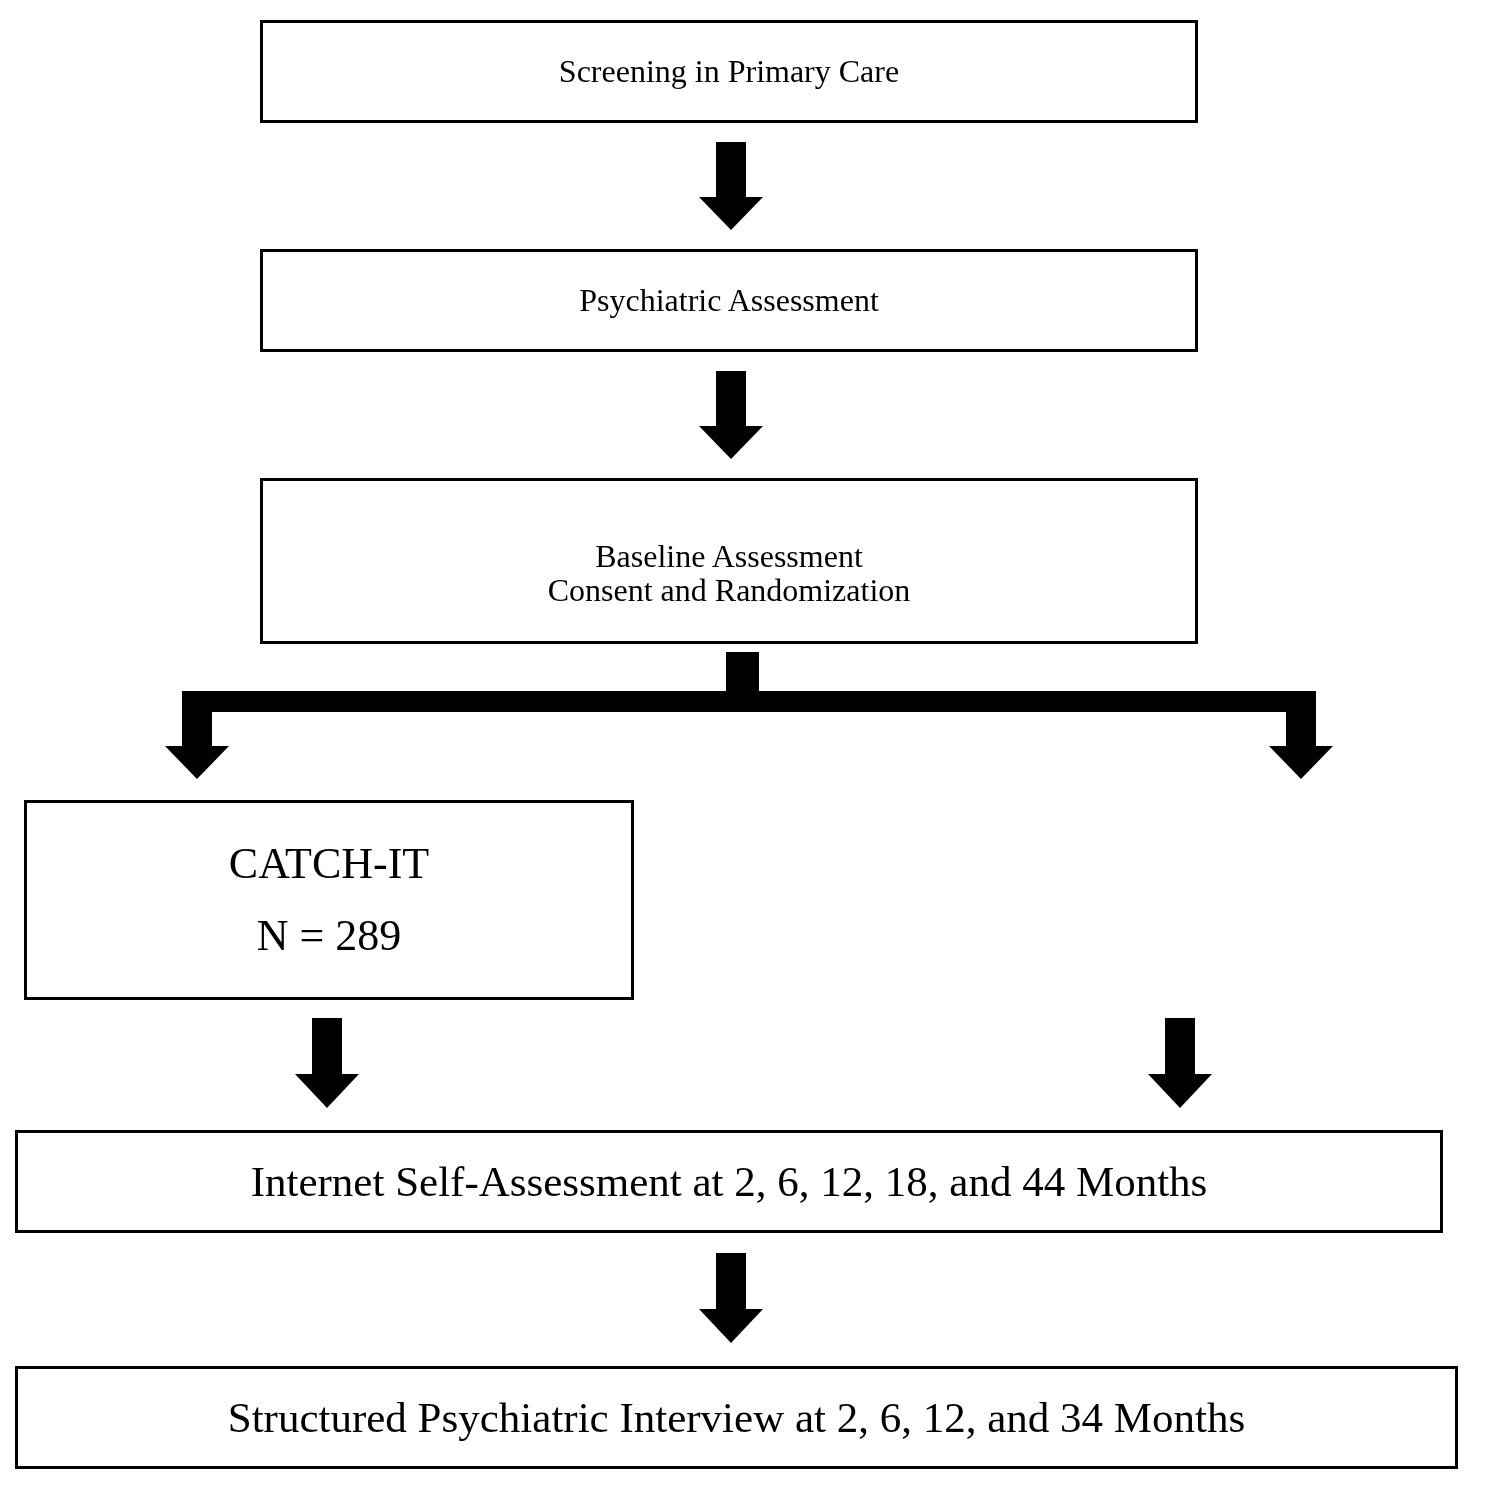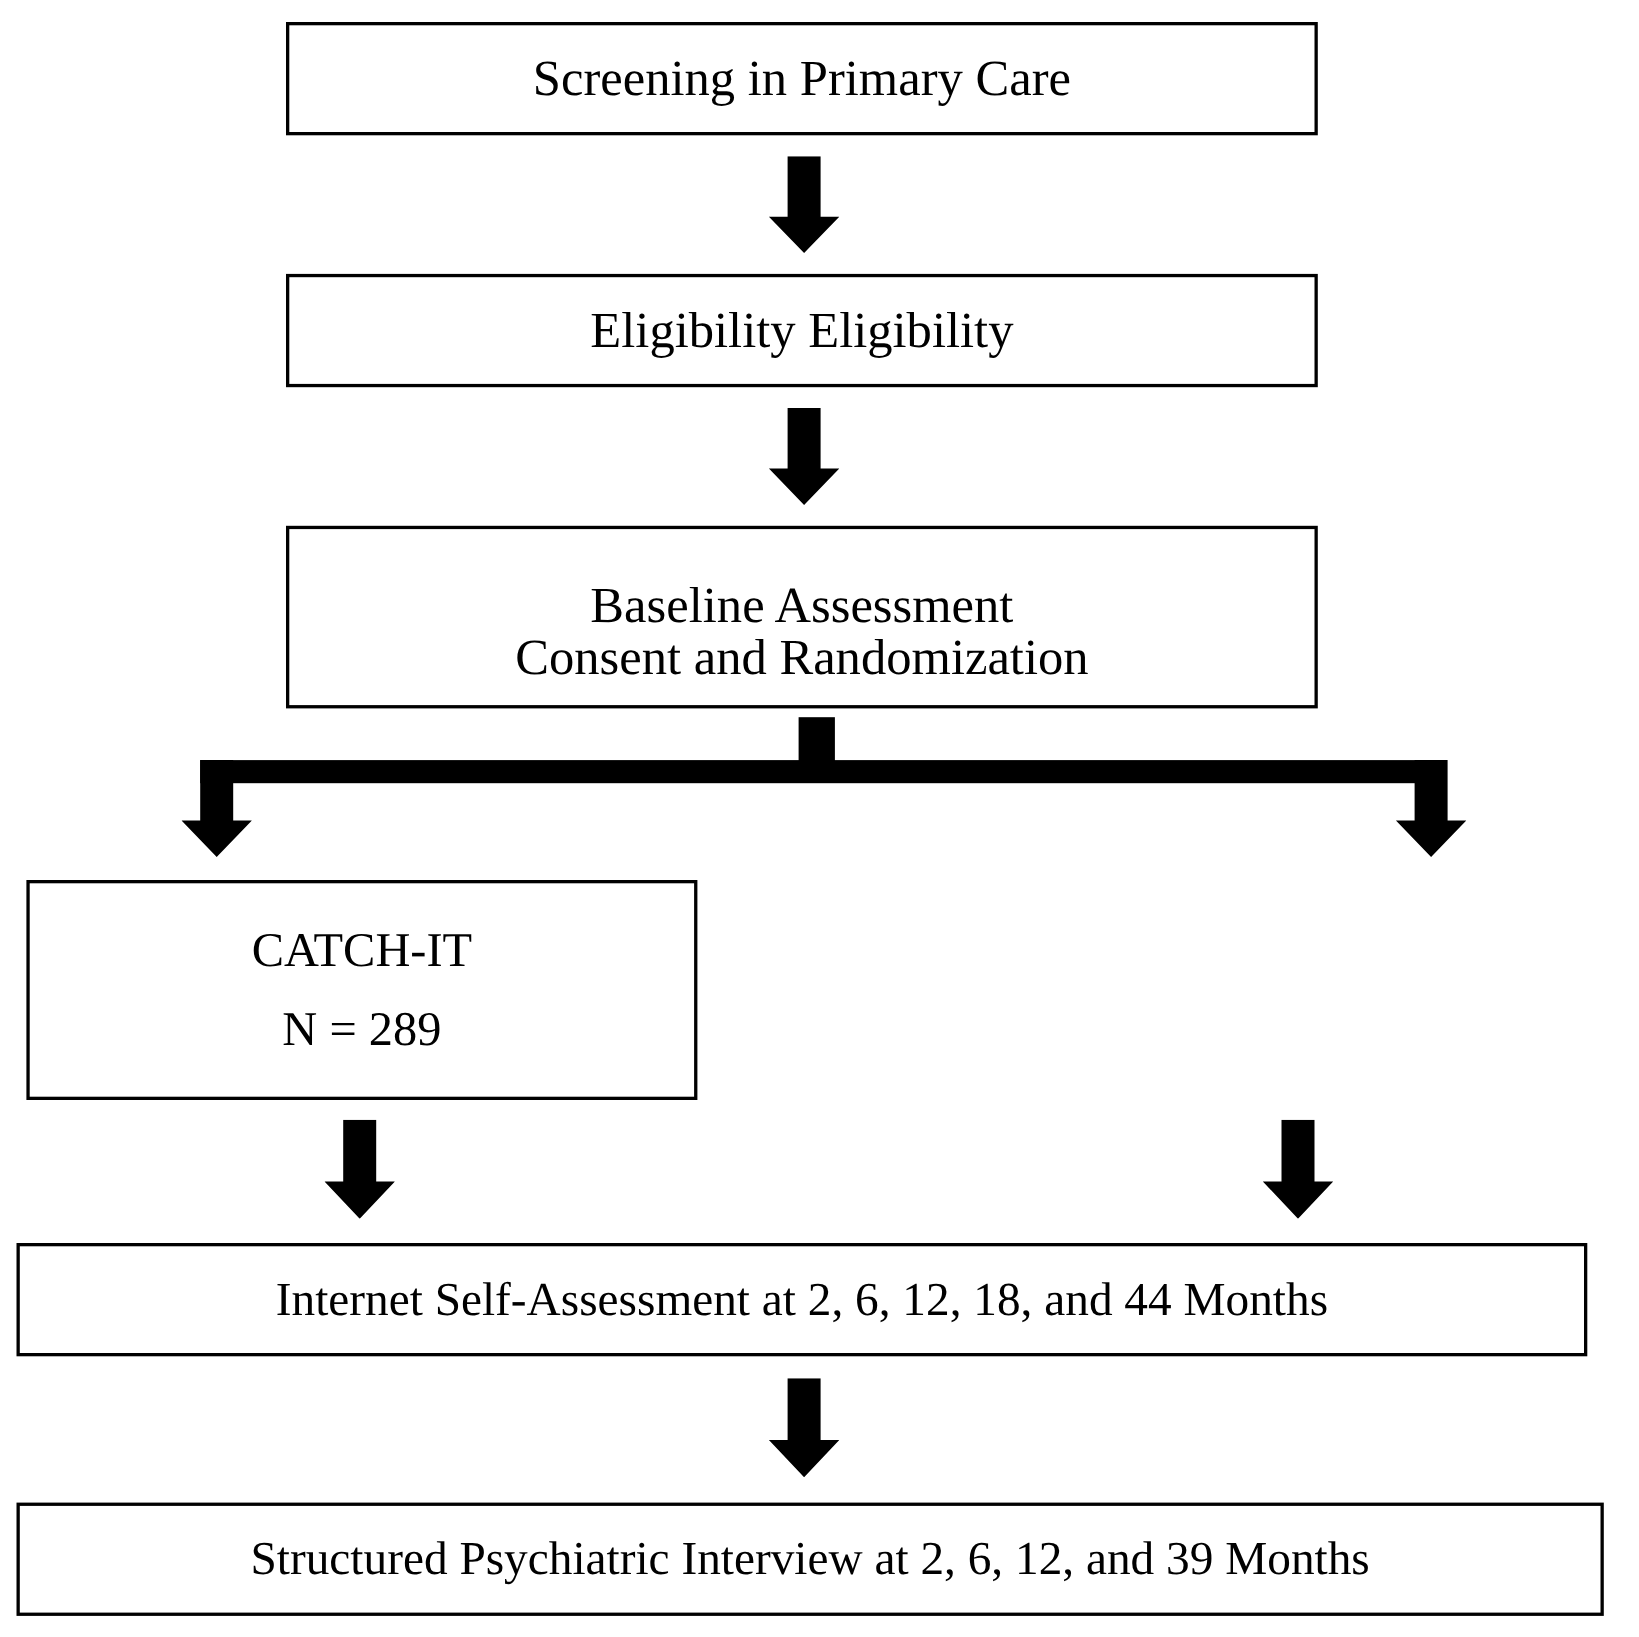--- a/index.html
+++ b/index.html
@@ -26,21 +26,21 @@
     align-items: center;
     justify-content: center;
     text-align: center;
   }
   .node .line {
     display: block;
     width: 100%;
     line-height: 1.05;
     white-space: nowrap;
   }
-  .fs-big   { font-size: 46px; }
+  .fs-big   { font-size: 32px; }
   .fs-mid   { font-size: 44px; }
   .fs-wide  { font-size: 43px; }
   .gap      { margin-top: 26px; }
 
   
   .arrow {
     position: absolute;
     display: block;
   }
   .arrow svg { display: block; }
@@ -60,21 +60,21 @@
     <span class="line fs-big">Screening in Primary Care</span>
   </div>
 
   <span class="arrow" style="left:699px; top:142px;">
     <svg width="64" height="88" viewBox="0 0 64 88">
       <polygon points="17,0 47,0 47,55 64,55 32,88 0,55 17,55" fill="#000000"></polygon>
     </svg>
   </span>
 
   <div class="node" style="left:260px; top:249px; width:938px; height:103px;">
-    <span class="line fs-big">Eligibility Eligibility</span>
+    <span class="line fs-big">Psychiatric Assessment</span>
   </div>
 
   <span class="arrow" style="left:699px; top:371px;">
     <svg width="64" height="88" viewBox="0 0 64 88">
       <polygon points="17,0 47,0 47,55 64,55 32,88 0,55 17,55" fill="#000000"></polygon>
     </svg>
   </span>
 
   <div class="node" style="left:260px; top:478px; width:938px; height:166px;">
     <span class="line fs-big gap">Baseline Assessment</span>
@@ -118,16 +118,16 @@
     <span class="line fs-wide">Internet Self-Assessment at 2, 6, 12, 18, and 44 Months</span>
   </div>
 
   <span class="arrow" style="left:699px; top:1253px;">
     <svg width="64" height="90" viewBox="0 0 64 90">
       <polygon points="17,0 47,0 47,56 64,56 32,90 0,56 17,56" fill="#000000"></polygon>
     </svg>
   </span>
 
   <div class="node" style="left:15px; top:1366px; width:1443px; height:103px;">
-    <span class="line fs-wide">Structured Psychiatric Interview at 2, 6, 12, and 39 Months</span>
+    <span class="line fs-wide">Structured Psychiatric Interview at 2, 6, 12, and 34 Months</span>
   </div>
 
 </div>
 
 </body></html>

